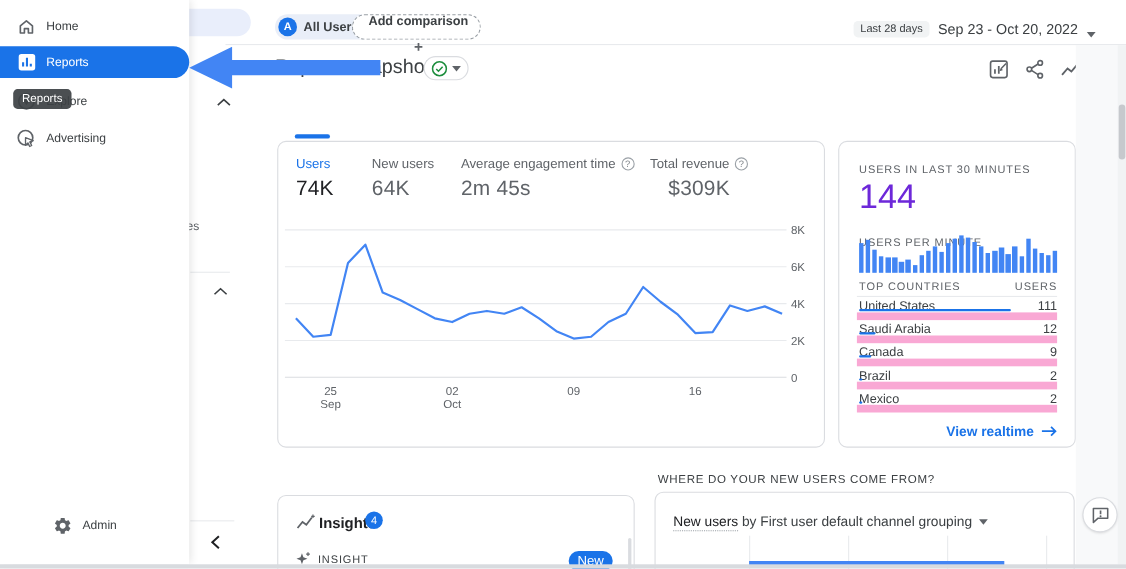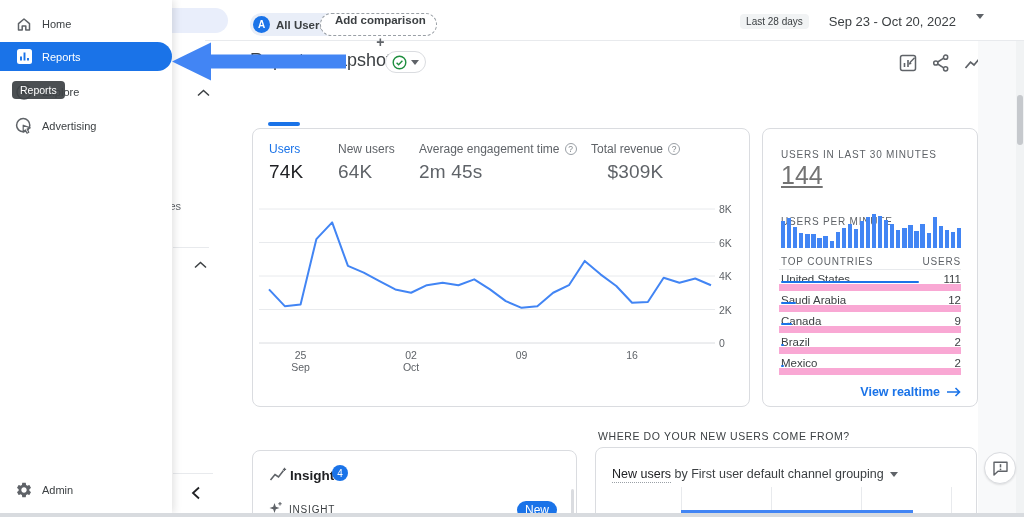--- a/index.html
+++ b/index.html
@@ -8,21 +8,21 @@
   .abs { position:absolute; }
   .caps { font-size:10px; letter-spacing:.8px; color:#5f6368; font-weight:400; }
   .card { position:absolute; background:#fff; border:1px solid #dadce0; border-radius:8px; }
 
   
   #header-divider { top:40px; left:205px; right:0; height:1px; background:#e8eaed; }
   #all-users-chip { left:250px; top:13px; height:23px; background:#e9eef8; border-radius:12px; display:flex; align-items:center; gap:6px; padding:0 12px 0 3px; cursor:pointer; }
   #all-users-avatar { width:17px; height:17px; border-radius:50%; background:#1a73e8; color:#fff; font-size:10px; font-weight:700; display:flex; align-items:center; justify-content:center; }
   #all-users-chip span.lbl { font-size:11.5px; font-weight:600; color:#3c4043; }
   #add-comparison-chip { left:320px; top:13px; height:23px; border:1px dashed #9aa0a6; border-radius:12px; display:flex; align-items:center; gap:8px; padding:0 10px 0 14px; font-size:11.5px; font-weight:600; color:#3c4043; cursor:pointer; background:#fff;flex-direction:column; }
-  #date-area { right:40px; top:14px; height:20px; display:flex; align-items:flex-start; gap:20px; cursor:pointer; }
+  #date-area { right:28px; top:14px; height:20px; display:flex; align-items:flex-end; gap:8px; cursor:pointer; }
   #date-preset { background:#f1f3f4; border-radius:4px; font-size:10px; color:#3c4043; padding:2px 6px; }
   #date-range { font-size:13px; color:#3c4043; }
   .caret { width:0; height:0; border-left:4px solid transparent; border-right:4px solid transparent; border-top:5px solid #5f6368; display:inline-block; }
 
   
   #page-title { left:250px; top:50px; font-size:18px; color:#3c4043; }
   #title-badge { left:385px; top:51px; width:41px; height:22px; border:1px solid #dadce0; border-radius:12px; display:flex; align-items:center; justify-content:center; gap:4px; cursor:pointer; background:#fff; }
   #toolbar { right:40px; top:52px; display:flex; gap:12px; }
   .tb-icon { width:21px; height:21px; cursor:pointer; display:flex; align-items:center; justify-content:center; }
 
@@ -32,21 +32,21 @@
   .metric { position:absolute; top:13px; cursor:pointer; }
   .metric .m-label { font-size:12px; color:#5f6368; display:flex; align-items:center; gap:5px; }
   .metric.active .m-label { color:#1a73e8; }
   .metric .m-value { font-size:19px; margin-top:5px; color:#5f6368; letter-spacing:.2px; }
   .metric.active .m-value { color:#202124; }
   .help-circle { width:12px; height:12px; border:1px solid #9aa0a6; border-radius:50%; font-size:8.5px; color:#80868b; display:inline-flex; align-items:center; justify-content:center; }
 
   
   #rt-card { left:762px; top:128px; width:216px; height:279px; }
   #rt-users-label { left:18px; top:20px; }
-  #rt-users-value { left:18px; top:32px; font-size:25px; color:#737373;text-decoration:underline; }
+  #rt-users-value { left:18px; top:32px; font-size:31px; color:#6d28d9; }
   #rt-perminute-label { left:18px; top:87px; }
   #per-minute-bars { left:18px; top:85px; width:180px; height:34px; display:flex; align-items:flex-end; gap:1.8px; }
   #per-minute-bars .rt-bar { flex:1 0 auto; background:#4285f4; }
   #rt-countries-label { left:18px; top:127px; }
   #rt-usershdr-label { right:16px; top:127px; }
   #countries-divider { left:16px; right:16px; top:140px; height:1px; background:#e8eaed; }
   #countries-list { left:16px; right:16px; top:141px; }
   .country-row { position:relative; height:21px; border-bottom:7px solid #f9a8d4; }
   .country-name { position:absolute; left:2px; top:3px; font-size:11.5px; color:#3c4043; }
   .country-value { position:absolute; right:0; top:3px; font-size:11.5px; color:#3c4043; }
@@ -350,21 +350,21 @@
   </div>
   <div class="nav-item" style="top:109px;">
     <span class="nav-icon">
       <svg width="18" height="18" viewBox="0 0 18 18">
         <circle cx="8.2" cy="8.2" r="6.6" fill="none" stroke="#5f6368" stroke-width="1.5"></circle>
         <path d="M8.2 8.2 L15.2 10.9 L12.1 12 L13.8 15.3 L12 16.2 L10.4 12.9 L8.2 15 Z" fill="#fff" stroke="#5f6368" stroke-width="1.2" stroke-linejoin="round"></path>
       </svg>
     </span>
     <span class="nav-label">Advertising</span>
   </div>
-  <div class="nav-item" style="top:473px;">
+  <div class="nav-item" style="top:461px;margin-left:33px;">
     <span class="nav-icon">
       <svg width="18" height="18" viewBox="0 0 24 24">
           <path fill="#5f6368" d="M19.14 12.94c.04-.3.06-.61.06-.94 0-.32-.02-.64-.07-.94l2.03-1.58c.18-.14.23-.41.12-.61l-1.92-3.32c-.12-.22-.37-.29-.59-.22l-2.39.96c-.5-.38-1.03-.7-1.62-.94L14.4 2.81c-.04-.24-.24-.41-.48-.41h-3.84c-.24 0-.43.17-.47.41L9.25 5.35c-.59.24-1.13.57-1.62.94l-2.39-.96c-.22-.08-.47 0-.59.22L2.74 8.87c-.12.21-.08.47.12.61l2.03 1.58c-.05.3-.09.63-.09.94s.02.64.07.94l-2.03 1.58c-.18.14-.23.41-.12.61l1.92 3.32c.12.22.37.29.59.22l2.39-.96c.5.38 1.03.7 1.62.94l.36 2.54c.05.24.24.41.48.41h3.84c.24 0 .44-.17.47-.41l.36-2.54c.59-.24 1.13-.56 1.62-.94l2.39.96c.22.08.47 0 .59-.22l1.92-3.32c.12-.22.07-.47-.12-.61l-2.01-1.58zM12 15.6c-1.98 0-3.6-1.62-3.6-3.6s1.62-3.6 3.6-3.6 3.6 1.62 3.6 3.6-1.62 3.6-3.6 3.6z"></path>
         </svg>
     </span>
     <span class="nav-label">Admin</span>
   </div>
 </div>
 <div class="abs" id="nav-tooltip">Reports</div>
 

